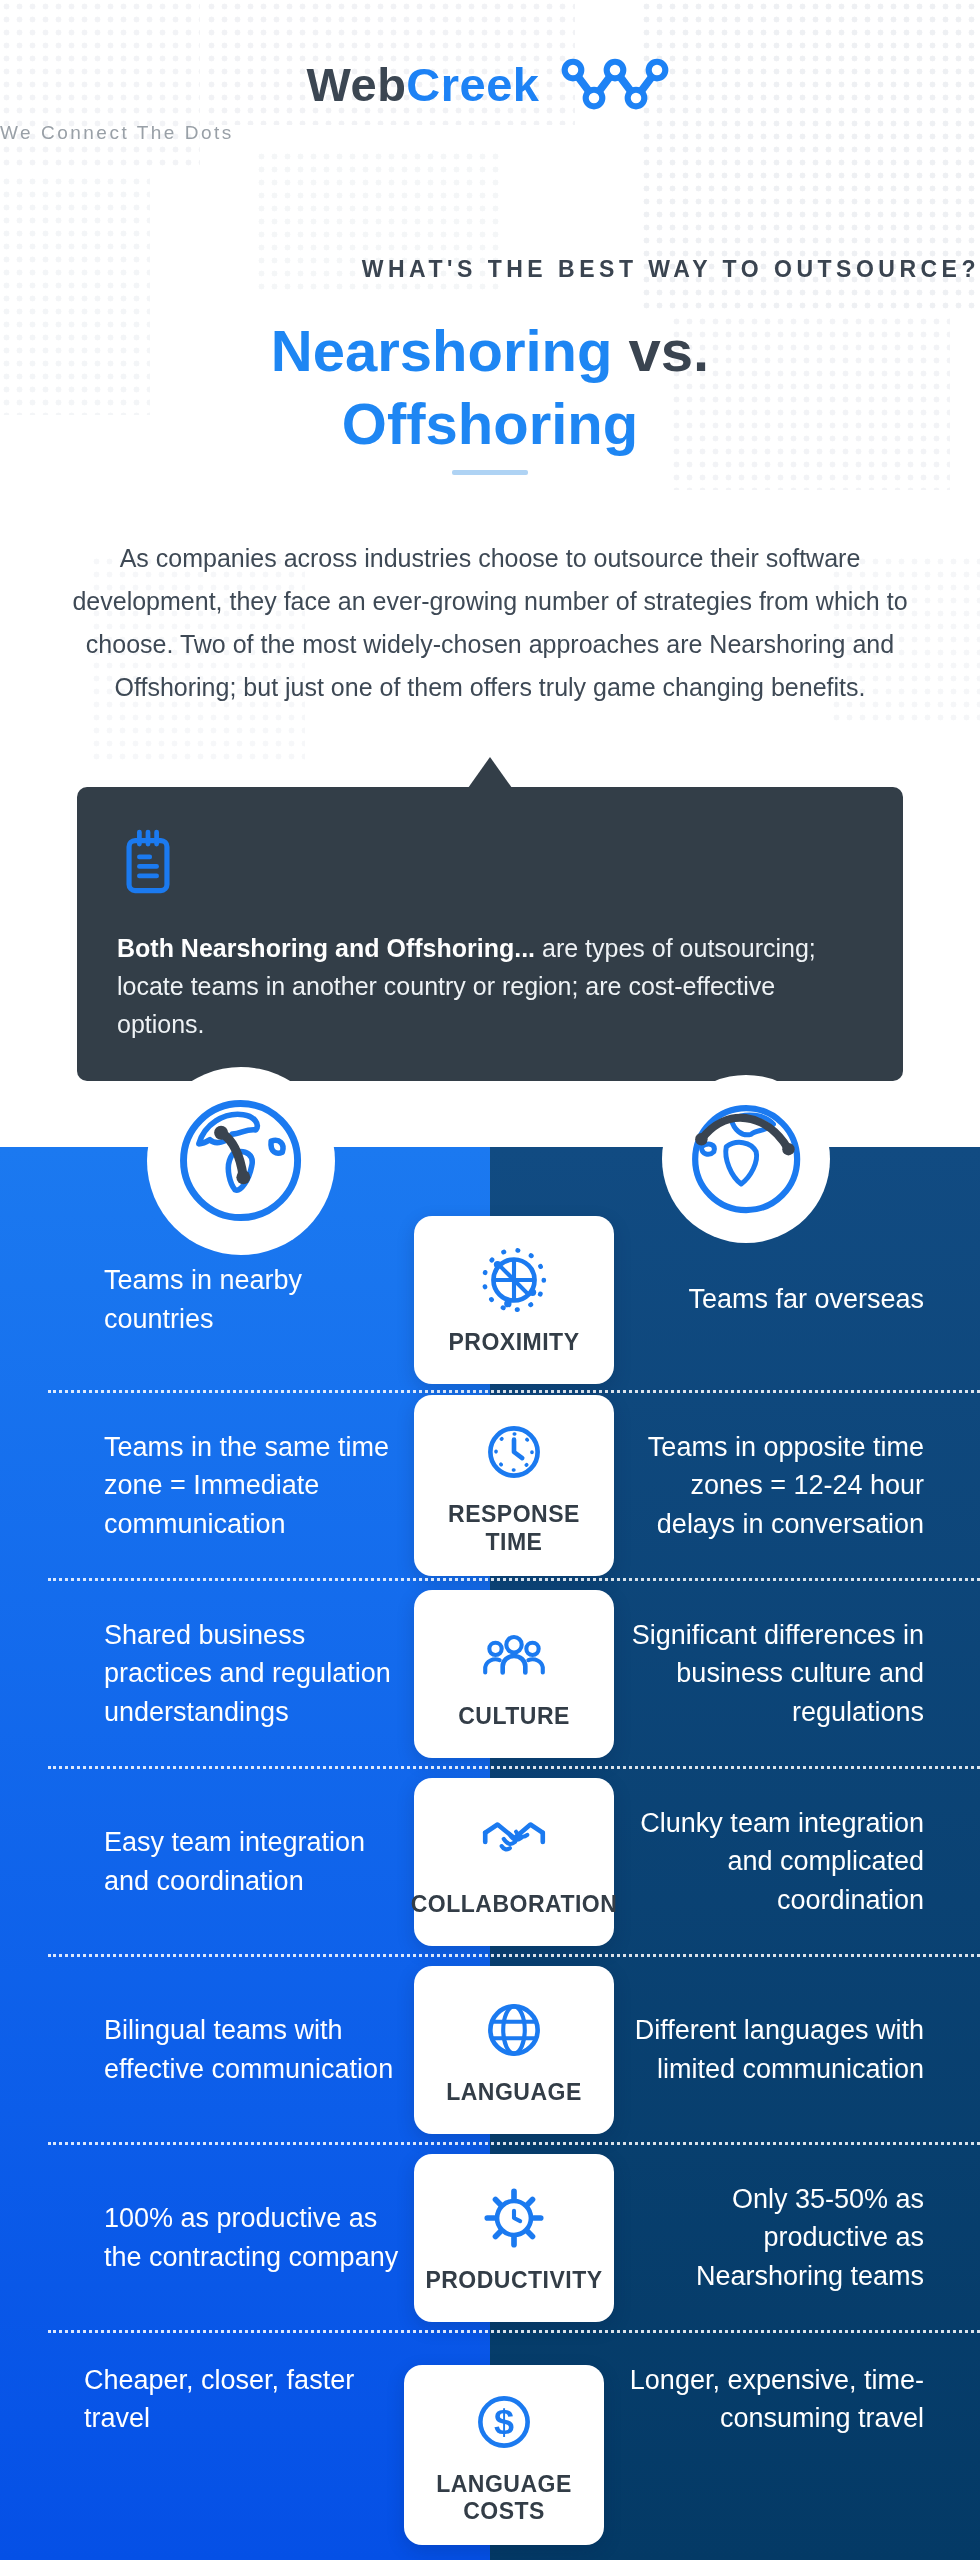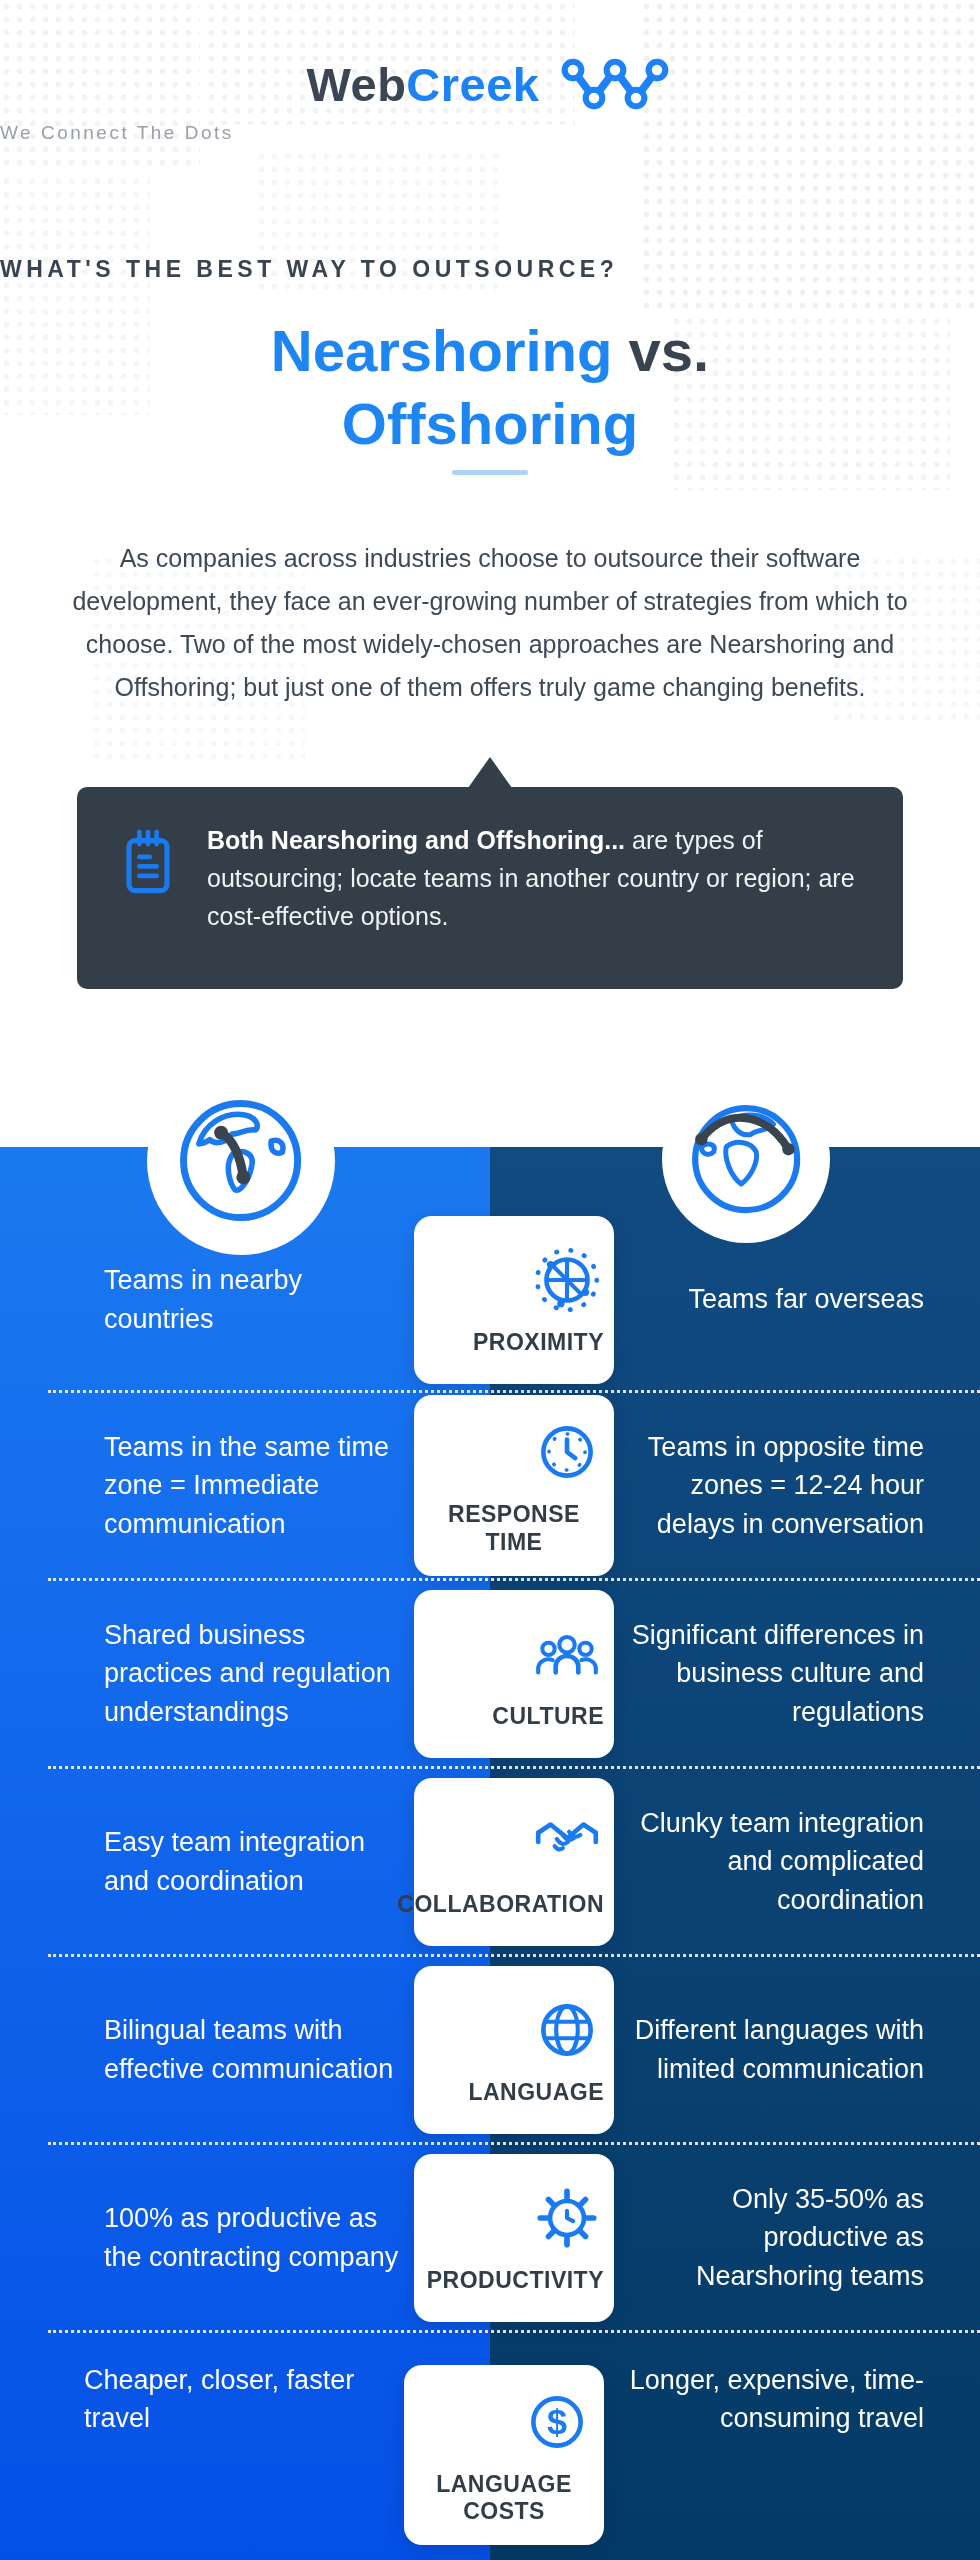--- a/index.html
+++ b/index.html
@@ -29,37 +29,38 @@
   .d7{left:90px;top:555px;width:215px;height:205px;opacity:.38;}
   .d8{right:0;top:555px;width:150px;height:170px;opacity:.42;}
 
   .logo-row{ position:relative; margin-top:56px; display:flex; justify-content:center; align-items:center; gap:16px; }
   .logo-text{ font-size:47px; font-weight:700; letter-spacing:.5px; }
   .logo-web{ color:#3b4652; }
   .logo-creek{ color:#1d82f5; }
   .logo-mark{ width:118px; height:56px; }
   .tagline{ position:relative; margin-top:10px; text-align:left; font-size:19px; letter-spacing:2.5px; color:#99a0a7; }
 
-  .eyebrow{ position:relative; margin-top:112px; text-align:left; font-size:23px; font-weight:700; letter-spacing:4.5px; color:#3a4450; }
+  .eyebrow{ position:relative; margin-top:112px; text-align:right; font-size:23px; font-weight:700; letter-spacing:4.5px; color:#3a4450; }
   h1.big-title{ position:relative; margin-top:31px; text-align:center; font-size:58px; line-height:1.26; font-weight:700; }
   .t-blue{ color:#1e86f3; }
   .t-dark{ color:#3a4450; }
   .title-line2{ display:block; }
   .title-divider{ position:relative; width:76px; height:5px; background:#afd3f4; margin:10px auto 0; border-radius:2px; }
 
   .intro{
     position:relative; width:860px; margin:62px auto 0;
     text-align:center; font-size:25px; line-height:1.72; color:#3e4955;
   }
 
   .callout{
     position:relative; width:826px; min-height:165px; margin:78px auto 0;
     background:#333e48; border-radius:10px;
     display:flex; align-items:flex-start; gap:28px;
-    padding:34px 46px 54px 40px;
+    padding:34px 46px 38px 40px;
+    flex-direction:column;
   }
   .callout-arrow{
     position:absolute; top:-30px; left:50%; transform:translateX(-50%);
     width:0; height:0;
     border-left:22px solid transparent; border-right:22px solid transparent;
     border-bottom:31px solid #333e48;
   }
   .callout-icon{ width:62px; height:76px; flex:0 0 auto; margin-top:4px; }
   .callout-text{ font-size:25px; line-height:1.52; color:#eef2f5; }
   .callout-text strong{ color:#ffffff; font-weight:700; }
@@ -90,21 +91,21 @@
 
   .cell{ color:#ffffff; font-size:27px; line-height:1.42; }
   .cell.left{ justify-self:start; text-align:left; max-width:320px; }
   .cell.right{ justify-self:end; text-align:right; max-width:350px; }
 
   .card{
     justify-self:center;
     width:200px; min-height:168px;
     background:#ffffff; border-radius:18px;
     box-shadow:0 6px 18px rgba(4,30,66,.18);
-    display:flex; flex-direction:column; align-items:flex-end; justify-content:center;
+    display:flex; flex-direction:column; align-items:center; justify-content:center;
     gap:12px; padding:20px 10px;
   }
   .row:last-child .card{ margin-top:4px; }
   .card-icon{ width:74px; height:74px; display:flex; align-items:center; justify-content:center; }
   .card-icon svg{ width:74px; height:74px; }
   .card-label{
     font-size:23px; font-weight:700; color:#333d47;
     letter-spacing:.5px; text-align:center; line-height:1.18;
   }
 </style>

